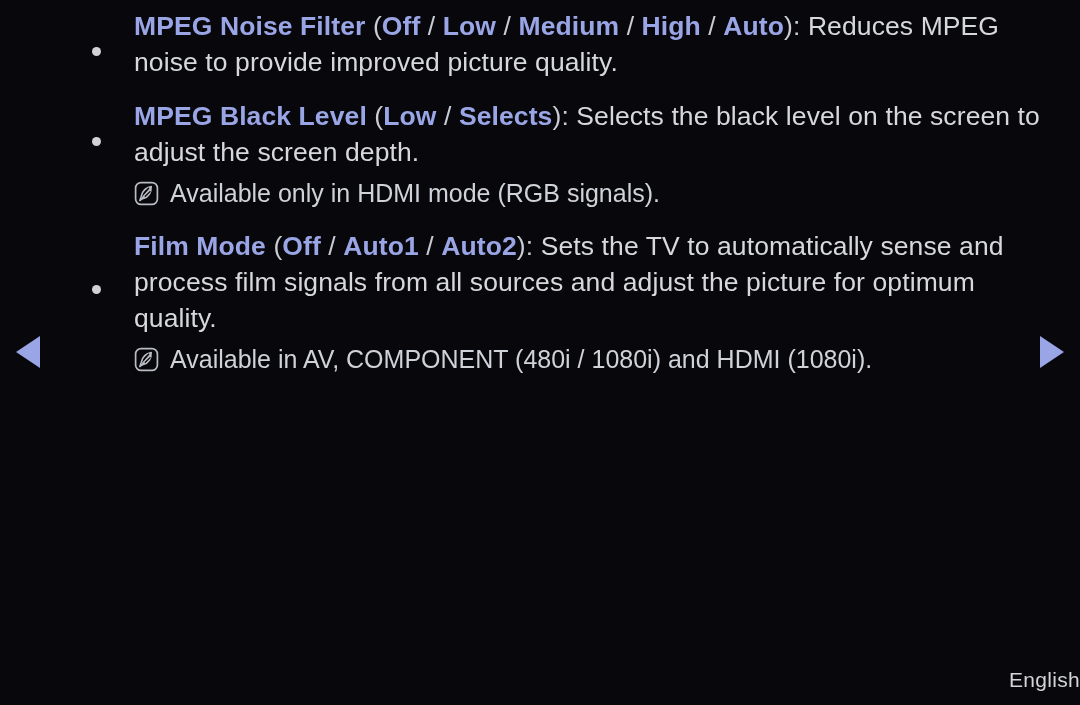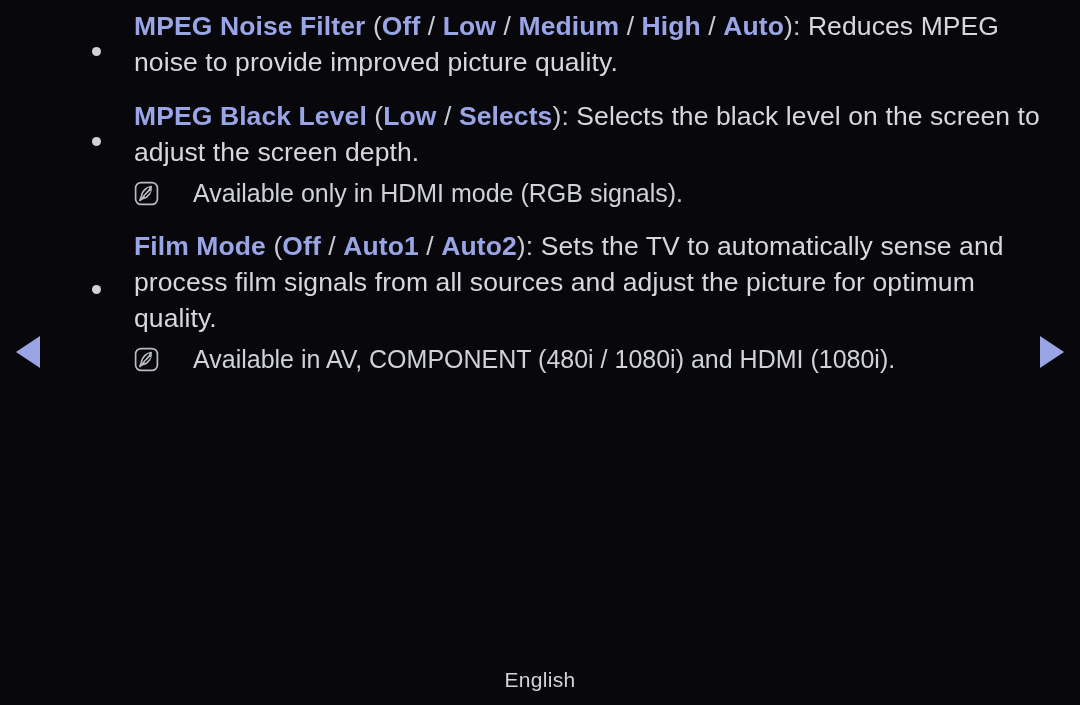--- a/index.html
+++ b/index.html
@@ -67,21 +67,20 @@
   .desc {
     color: #d6d8de;
     font-weight: normal;
   }
 
   
   .note-row {
     display: flex;
     align-items: flex-start;
     margin: 6px 0 8px 42px;
-    gap: 23px;
   }
   .note-icon {
     flex: 0 0 auto;
     margin-top: 5px;
     margin-right: 11px;
   }
   .note-text {
     font-size: 25px;
     line-height: 34px;
     color: #cfd2d8;
@@ -111,21 +110,21 @@
     border-bottom: 16px solid transparent;
     border-left: 24px solid #9aa5e6;
   }
 
   
   #footer-language {
     position: absolute;
     left: 0;
     right: 0;
     top: 668px;
-    text-align: center;
+    text-align: right;
     font-size: 21px;
     color: #d2d4da;
     letter-spacing: 0.3px;
   }
 </style>
 </head>
 <body>
 
 <div id="screen">
 

